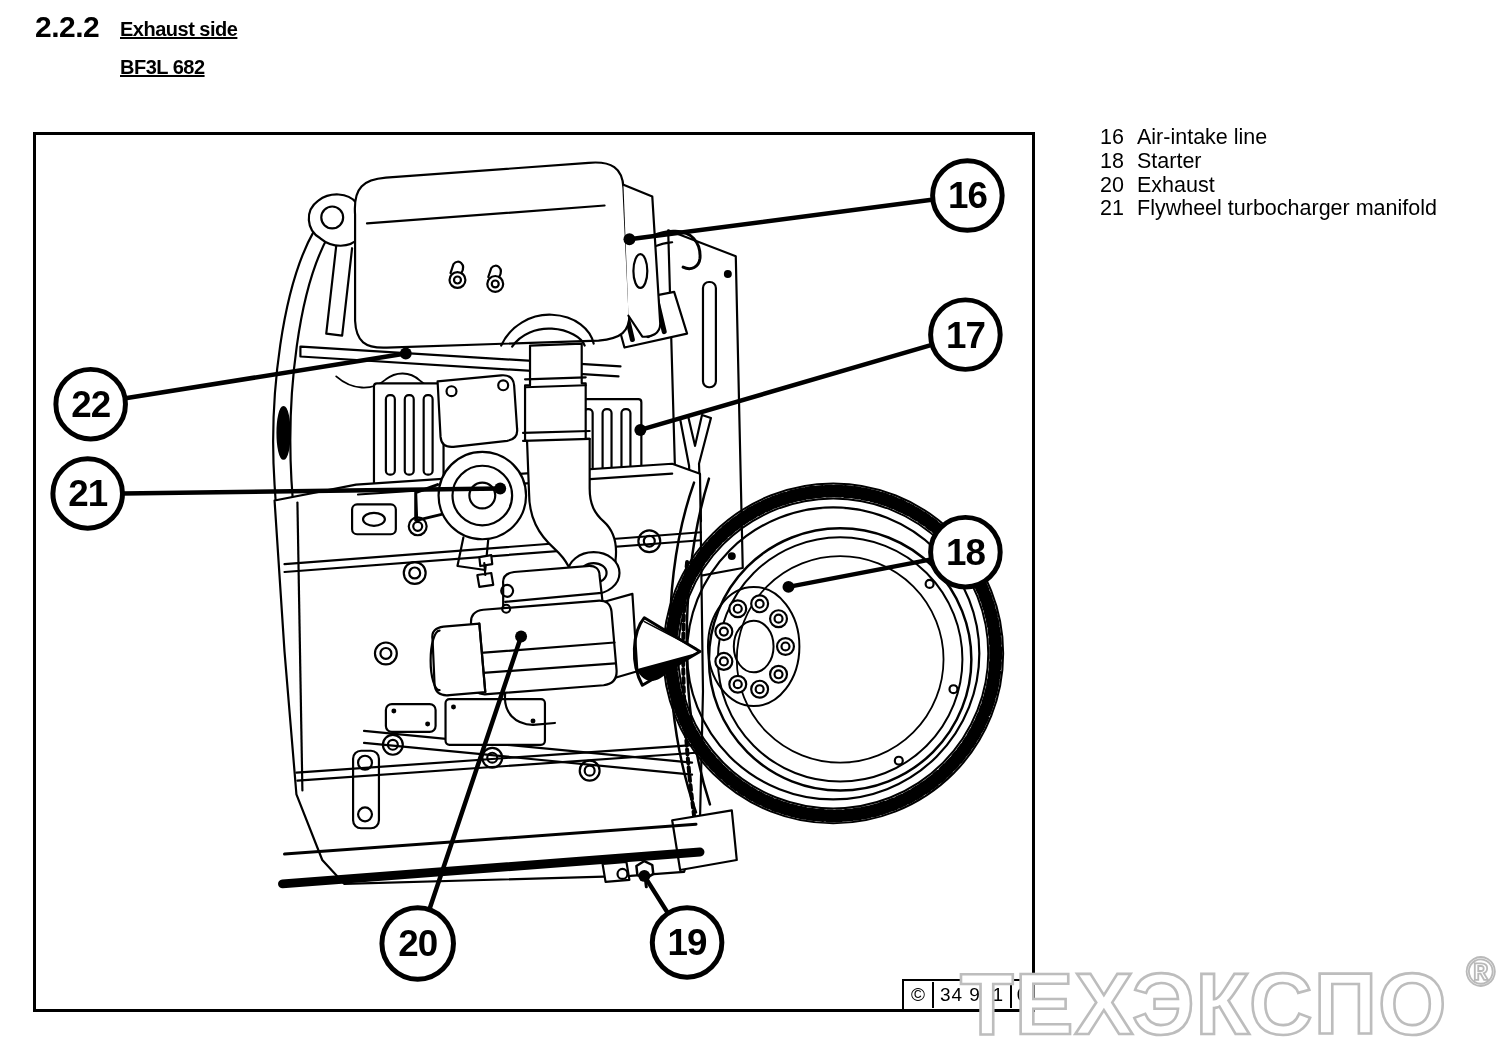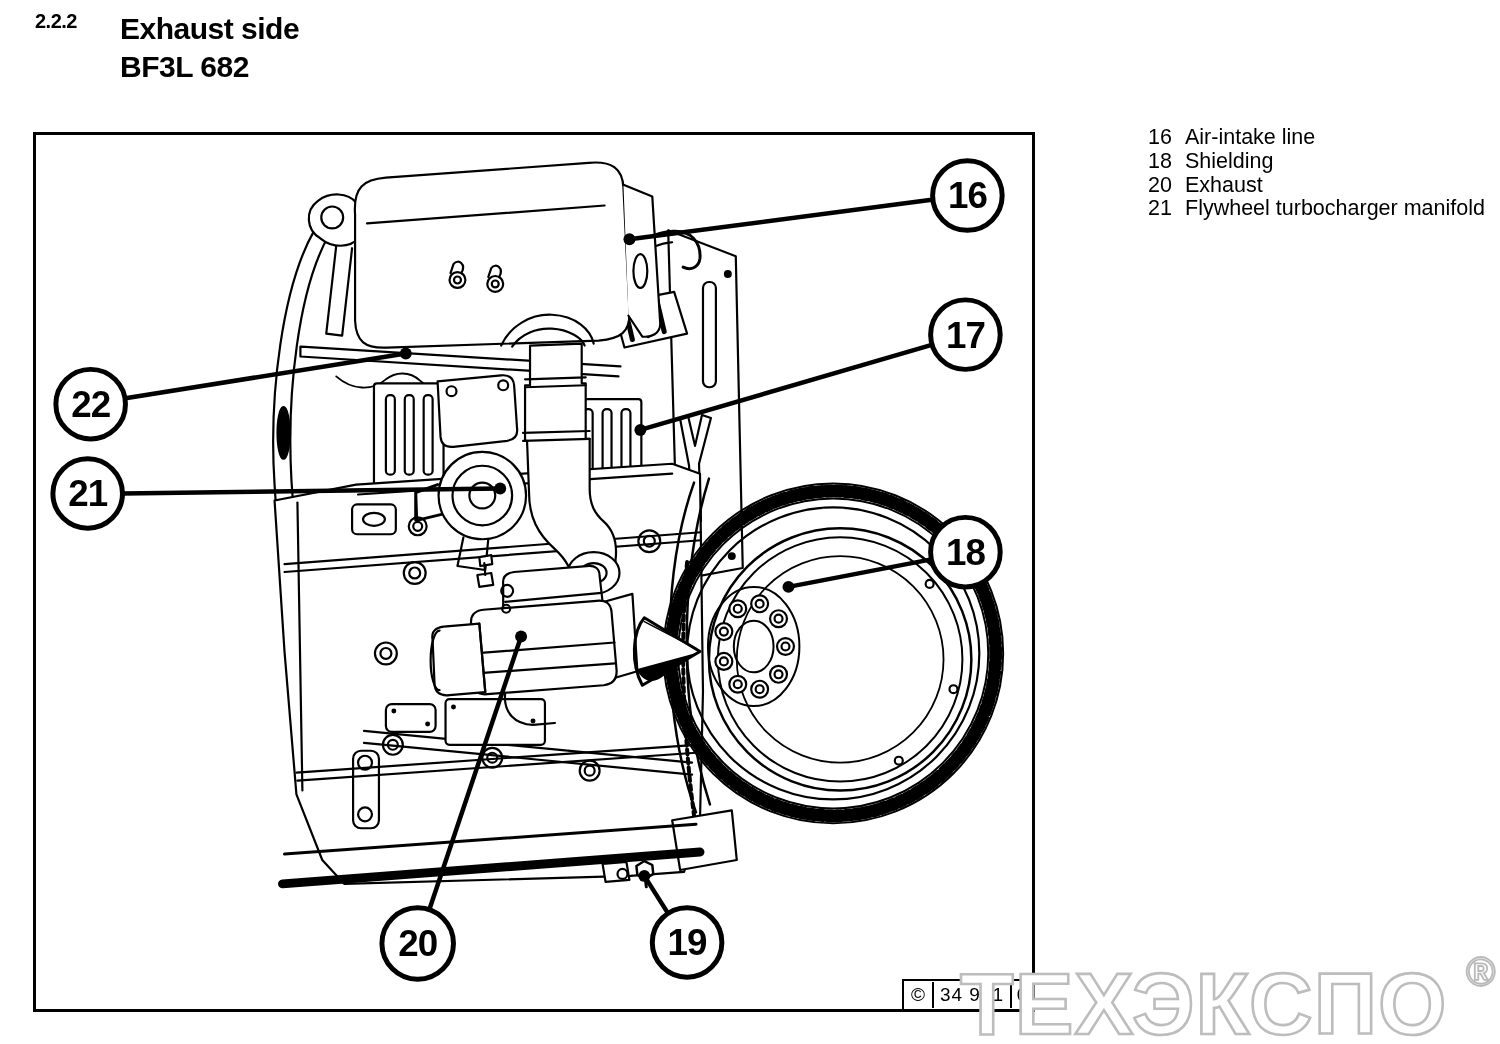--- a/index.html
+++ b/index.html
@@ -6,25 +6,25 @@
   body {
     width:1500px; height:1044px;
     background:#ffffff;
     position:relative;
     overflow:hidden;
     font-family:"Liberation Sans", sans-serif;
     color:#000;
   }
   
   .title-block { position:absolute; left:35px; top:10px; display:flex; }
-  .section-num { font-weight:bold; font-size:20px; width:85px; letter-spacing:-0.5px; }
-  .title-lines { font-weight:bold; font-size:30px; line-height:38px; letter-spacing:-0.5px; }
+  .section-num { font-weight:bold; font-size:30px; width:85px; letter-spacing:-0.5px; }
+  .title-lines { font-weight:bold; font-size:20px; line-height:38px; letter-spacing:-0.5px;text-decoration:underline; }
   
   .legend { position:absolute; left:1100px; top:126px; font-size:21.5px; line-height:23.8px; }
-  .legend-row { white-space:nowrap;margin-left:48px; }
+  .legend-row { white-space:nowrap; }
   .legend-num { display:inline-block; width:37px; }
   
   .figure-frame {
     position:absolute; left:33px; top:132px;
     width:1002px; height:880px;
     border:3px solid #000; box-sizing:border-box;
     background:#fff;
   }
   svg.engine { position:absolute; left:0; top:0; width:100%; height:100%; display:block; }
   .co-num { font:700 37px "Liberation Sans", sans-serif; letter-spacing:-1px; }
@@ -58,21 +58,21 @@
     <div>Exhaust side</div>
     <div>BF3L 682</div>
   </div>
 </div>
 
 <div class="legend">
   <div class="legend-row">
     <span class="legend-num">16</span><span class="legend-label">Air-intake line</span>
   </div>
   <div class="legend-row">
-    <span class="legend-num">18</span><span class="legend-label">Shielding</span>
+    <span class="legend-num">18</span><span class="legend-label">Starter</span>
   </div>
   <div class="legend-row">
     <span class="legend-num">20</span><span class="legend-label">Exhaust</span>
   </div>
   <div class="legend-row">
     <span class="legend-num">21</span><span class="legend-label">Flywheel turbocharger manifold</span>
   </div>
 </div>
 
 <div class="figure-frame">

